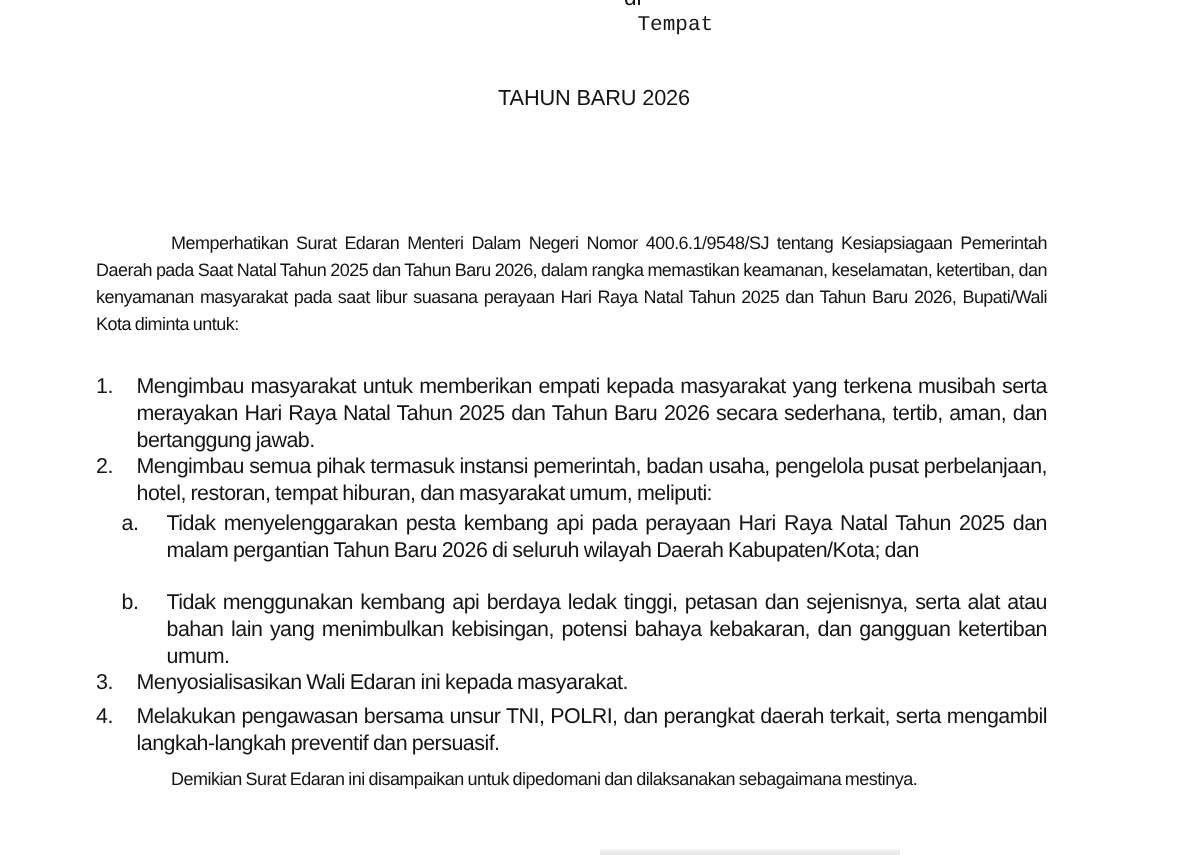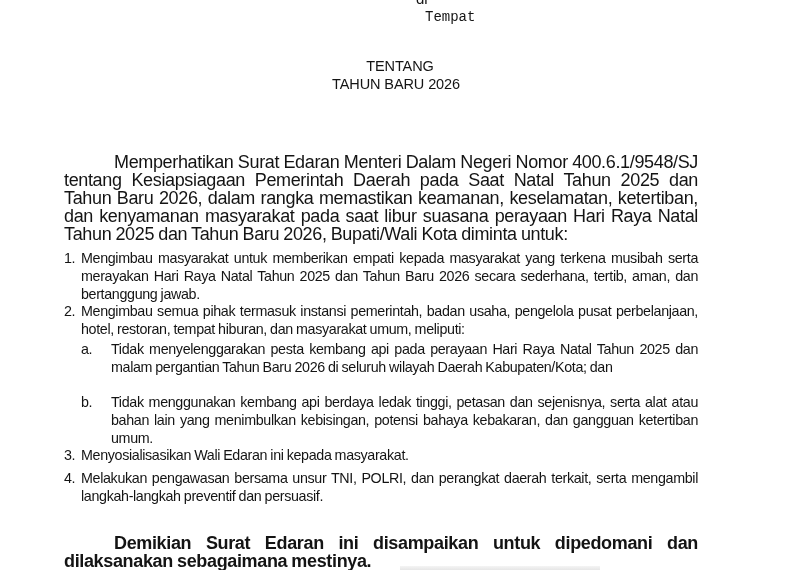--- a/index.html
+++ b/index.html
@@ -18,47 +18,46 @@
     .header-block {
       position: absolute; left: 0; width: 792px; top: 58px;
       text-align: center; font-size: 14.5px; line-height: 17.6px;
       letter-spacing: -0.1px;
     }
     .header-block div { white-space: nowrap; }
     .header-block .title-line1 { padding-left: 8px; }
     .body-text {
       position: absolute; left: 64px; width: 634px;
       font-family: "Liberation Sans", sans-serif;
-      font-size: 18px; line-height: 17.9px;
+      font-size: 12px; line-height: 17.9px;
       text-align: justify; letter-spacing: -0.35px; word-spacing: -0.5px;
     }
     .para-intro { top: 154px; text-indent: 50px; }
     .list { position: absolute; left: 64px; width: 634px; font-size: 14.3px; line-height: 17.9px; letter-spacing: -0.35px; word-spacing: -0.5px; }
     .item { position: absolute; left: 0; width: 634px; }
     .item .num { position: absolute; left: 0; top: 0; width: 20px; }
-    .item .txt { margin-left: 17px; text-align: justify; }
+    .item .txt { margin-left: 27px; text-align: justify; }
     .sub { position: absolute; left: 17px; width: 617px; }
     .sub .num { position: absolute; left: 0; top: 0; width: 20px; }
     .sub .txt { margin-left: 30px; text-align: justify; }
-    .closing { top: 535px; text-indent: 50px; font-weight: bold; }
+    .closing { top: 511px; text-indent: 50px; }
     .sig-hint {
       position: absolute; left: 400px; top: 566px; width: 200px; height: 4px;
       background: linear-gradient(to bottom, #f4f4f4, #e6e6e6);
     }
   </style>
 </head>
 <body>
 
 <div>
 
   <div class="partial-top">di</div>
   <div class="tempat">Tempat</div>
 
   <div class="header-block">
-    <div class="title-line1">TENTANG</div>
     <div>TAHUN BARU 2026</div>
   </div>
 
   <div class="body-text para-intro">Memperhatikan Surat Edaran Menteri Dalam Negeri Nomor 400.6.1/9548/SJ tentang Kesiapsiagaan Pemerintah Daerah pada Saat Natal Tahun 2025 dan Tahun Baru 2026, dalam rangka memastikan keamanan, keselamatan, ketertiban, dan kenyamanan masyarakat pada saat libur suasana perayaan Hari Raya Natal Tahun 2025 dan Tahun Baru 2026, Bupati/Wali Kota diminta untuk:</div>
 
   <div class="list">
     <div class="item" style="top:250px;">
       <span class="num">1.</span>
       <div class="txt">Mengimbau masyarakat untuk memberikan empati kepada masyarakat yang terkena musibah serta merayakan Hari Raya Natal Tahun 2025 dan Tahun Baru 2026 secara sederhana, tertib, aman, dan bertanggung jawab.</div>
     </div>

